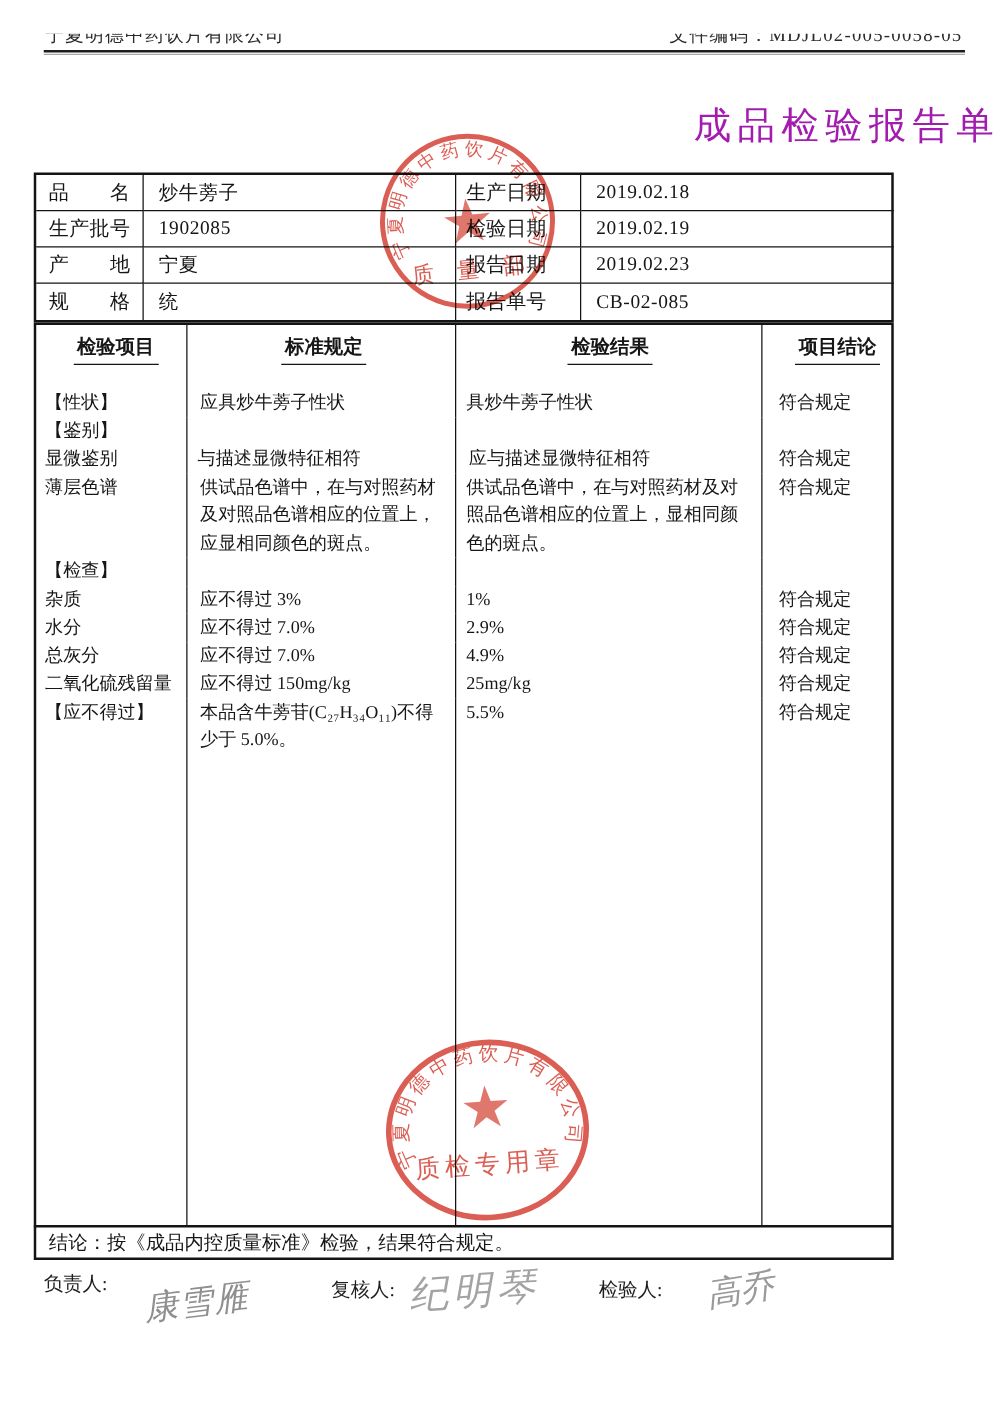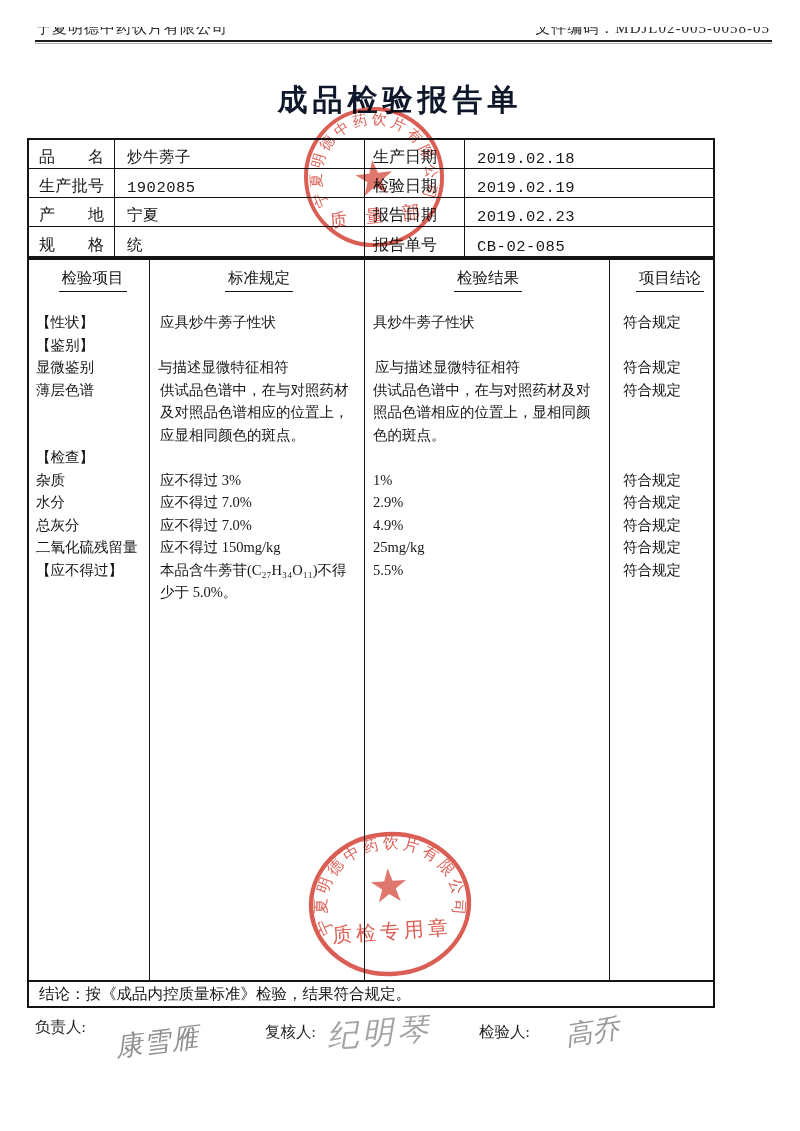--- a/index.html
+++ b/index.html
@@ -11,49 +11,49 @@
   }
 
   
   .page-header { position:absolute; top:27px; left:36px; width:734px; height:13px; overflow:hidden; }
   .page-header-inner { display:flex; justify-content:space-between; margin-top:-8px;
     font-size:15px; color:#2a2a2a; letter-spacing:1px; white-space:nowrap; }
   .header-rule  { position:absolute; top:40px; left:35px; width:737px; height:2px; background:#1c1c1c; }
   .header-rule2 { position:absolute; top:43px; left:35px; width:737px; height:1px; background:#a8a8a8; }
 
   
-  .doc-title { position:absolute; top:80px; left:0; width:100%; text-align:center;
-    font-size:30px; font-weight:700; letter-spacing:5px; color:#0f172a; }
+  .doc-title { position:absolute; top:80px; left:0; width:100%; text-align:right;
+    font-size:30px; font-weight:400; letter-spacing:5px; color:#a21caf; }
 
   
   .info-table { position:absolute; left:27px; top:138px; width:688px; height:120px;
     border:2px solid #141414; display:grid;
     grid-template-columns:86px 250px 100px 250px;
     grid-template-rows:repeat(4,1fr); }
   .info-cell { border-right:1.5px solid #141414; border-bottom:1.5px solid #141414;
-    display:flex; align-items:flex-end; font-size:16px; overflow:hidden; white-space:nowrap;font-family:Liberation Mono, monospace; }
+    display:flex; align-items:center; font-size:16px; overflow:hidden; white-space:nowrap; }
   .info-cell.last-col { border-right:none; }
   .info-cell.last-row { border-bottom:none; }
   .info-lbl-left { padding:0 10px; }
   .info-lbl-left span { width:100%; text-align:justify; text-align-last:justify; }
   .info-val { padding-left:12px; font-size:15.5px; letter-spacing:.5px; }
   .info-lbl-right { padding-left:8px; }
 
   
   .results-table { position:absolute; left:27px; top:258px; width:688px; height:724px;
     border:2px solid #141414; display:grid;
     grid-template-columns:121px 215px 245px 107px;
     grid-template-rows:36px repeat(10,auto) 1fr; }
   .rcell { font-size:14.5px; line-height:22.5px; word-break:break-all; }
   .col1 { border-right:1px solid #141414; padding-left:7px; }
   .col2 { border-right:1px solid #141414; padding:0 6px 0 10px; }
   .col3 { border-right:1px solid #141414; padding:0 6px 0 8px; }
   .col4 { padding-left:13px; }
   .hcell { display:flex; justify-content:center; align-items:flex-start; padding-top:7px; font-size:15.5px; }
-  .hcell span { border-bottom:1.5px solid #141414; padding:0 3px 1px 3px; }
+  .hcell span { border-bottom:1.5px solid #141414; padding:0 3px 1px 3px;font-weight:bold; }
   .pt { padding-top:15px; }
 
   
   .conclusion-box { position:absolute; left:27px; top:980px; width:688px; height:28px;
     border:2px solid #141414; display:flex; align-items:center; padding-left:10px;
     font-size:15.5px; background:#fff; }
 
   
   .sign-row { position:absolute; left:27px; top:1012px; width:700px; height:70px; }
   .sig-label { position:absolute; font-size:15.5px; color:#1d1d1d; }

